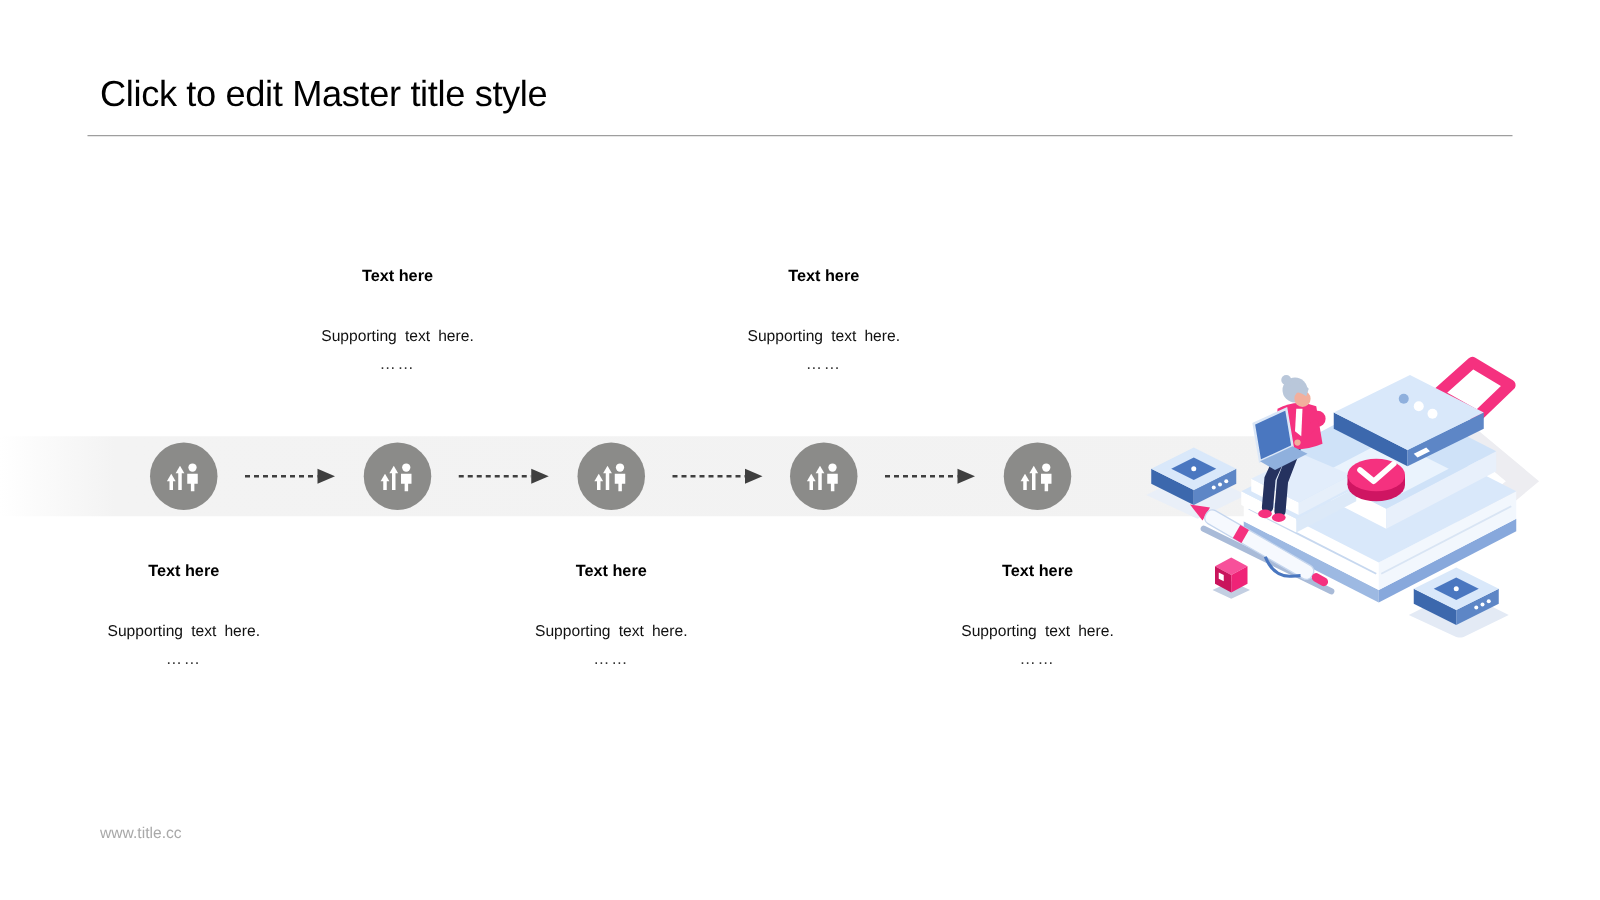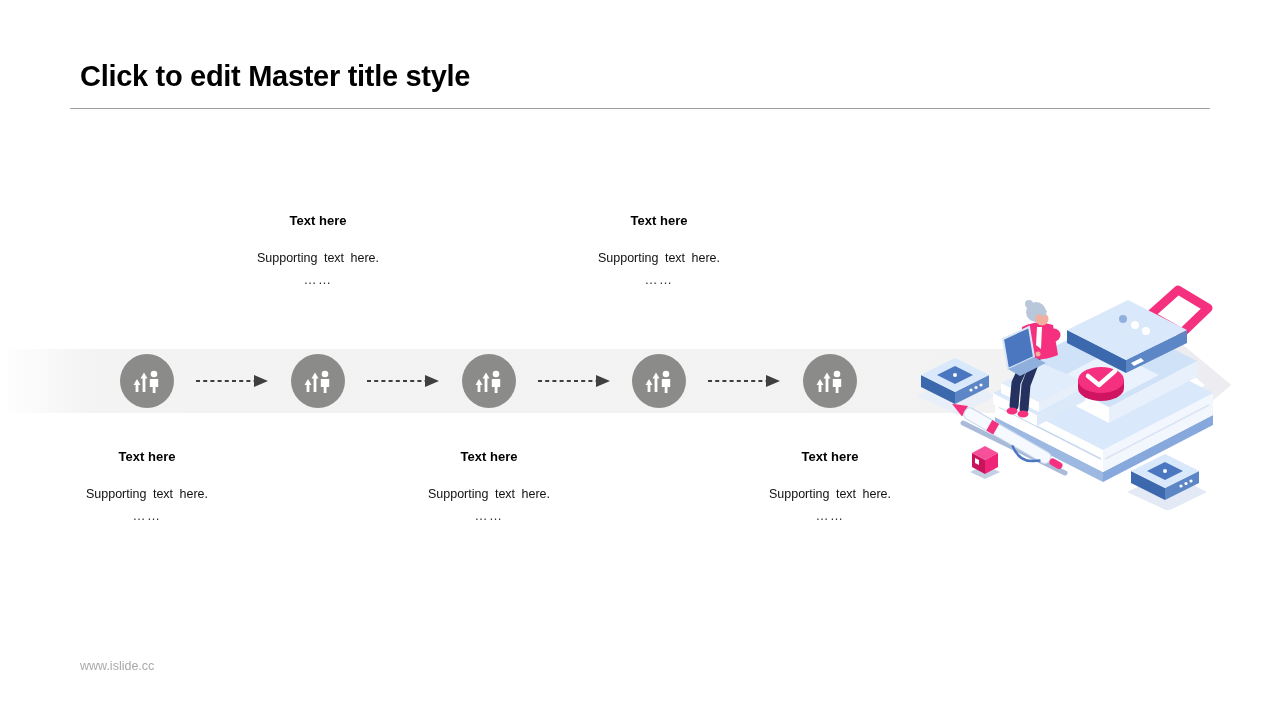--- a/index.html
+++ b/index.html
@@ -1,28 +1,28 @@
 <!DOCTYPE html>
 <html><head>
 <meta charset="utf-8">
 <style>
   html,body{margin:0;padding:0;background:#fff;}
   .slide{position:relative;width:1280px;height:720px;background:#ffffff;overflow:hidden;
          font-family:"Liberation Sans",sans-serif;color:#000;}
-  .title{position:absolute;left:80px;top:60px;font-size:29px;font-weight:700;
+  .title{position:absolute;left:80px;top:60px;font-size:29px;font-weight:400;
          letter-spacing:-0.3px;white-space:nowrap;}
   .title-rule{position:absolute;left:70px;top:108px;width:1140px;height:1px;background:#9e9e9e;}
   .band{position:absolute;left:0;top:349px;width:1148px;height:64px;
         background:linear-gradient(90deg,#ffffff 0%,#f3f3f3 8%,#f2f2f2 100%);}
   .node{position:absolute;top:354px;width:54px;height:54px;border-radius:50%;
         background:#8b8b89;display:flex;align-items:center;justify-content:center;}
   .arrow{position:absolute;top:374px;}
   .label{position:absolute;width:240px;text-align:center;}
   .label-title{font-size:13px;font-weight:700;height:22px;line-height:22px;}
-  .label-support{margin-top:19px;font-size:12.5px;word-spacing:3px;color:#111;}
+  .label-support{margin-top:30px;font-size:12.5px;word-spacing:3px;color:#111;}
   .label-dots{margin-top:7px;font-size:13px;letter-spacing:1.5px;color:#333;}
   .footer-site{position:absolute;left:80px;top:659px;font-size:12.5px;color:#a9a9a9;}
   .footer-page{position:absolute;right:83px;top:688px;font-size:13px;color:#9a9a9a;margin-top:48px;}
   .illu{position:absolute;left:915px;top:275px;}
 </style>
 </head>
 <body>
 
 <div class="slide">
 
@@ -229,15 +229,15 @@
       <polygon points="40,117 40,129 74,112 74,100" fill="#5d86c6"></polygon>
       <polygon points="6,100 40,83 74,100 40,117" fill="#d9e8fa"></polygon>
       <polygon points="22,100 40,91 58,100 40,109" fill="#4a77c0"></polygon>
       <circle cx="40" cy="100" r="2" fill="#fff"></circle>
       <circle cx="56" cy="115" r="1.6" fill="#fff"></circle>
         <circle cx="61" cy="112.5" r="1.6" fill="#fff"></circle>
         <circle cx="66" cy="110" r="1.6" fill="#fff"></circle>
     </g>
   </svg>
 
-  <div class="footer-site">www.islide.cc</div>
+  <div class="footer-site">www.title.cc</div>
   <div class="footer-page">23</div>
 </div>
 
 </body></html>

